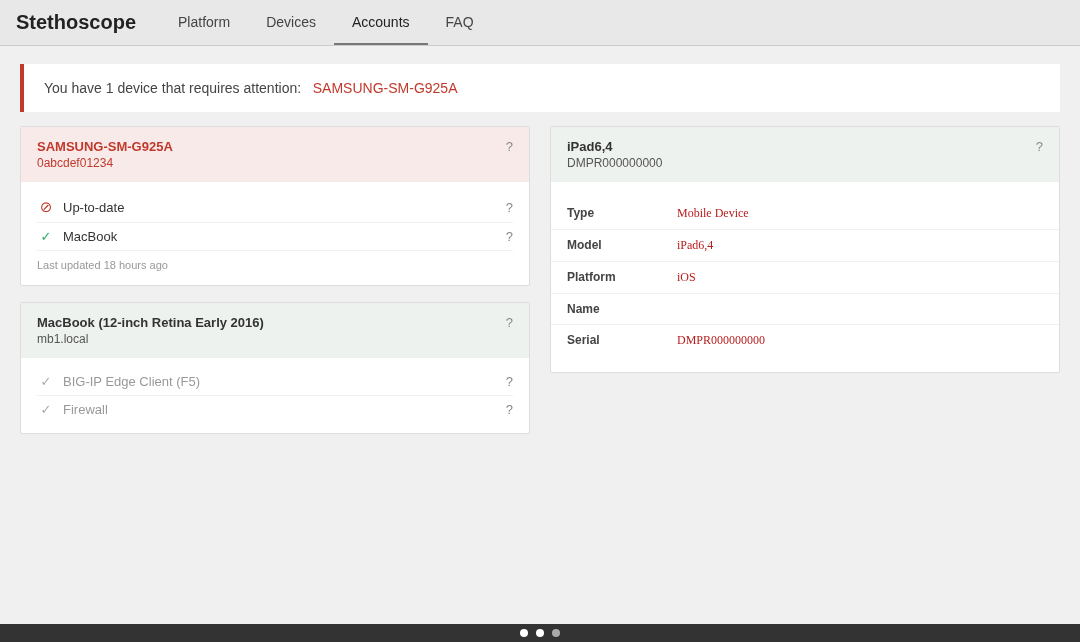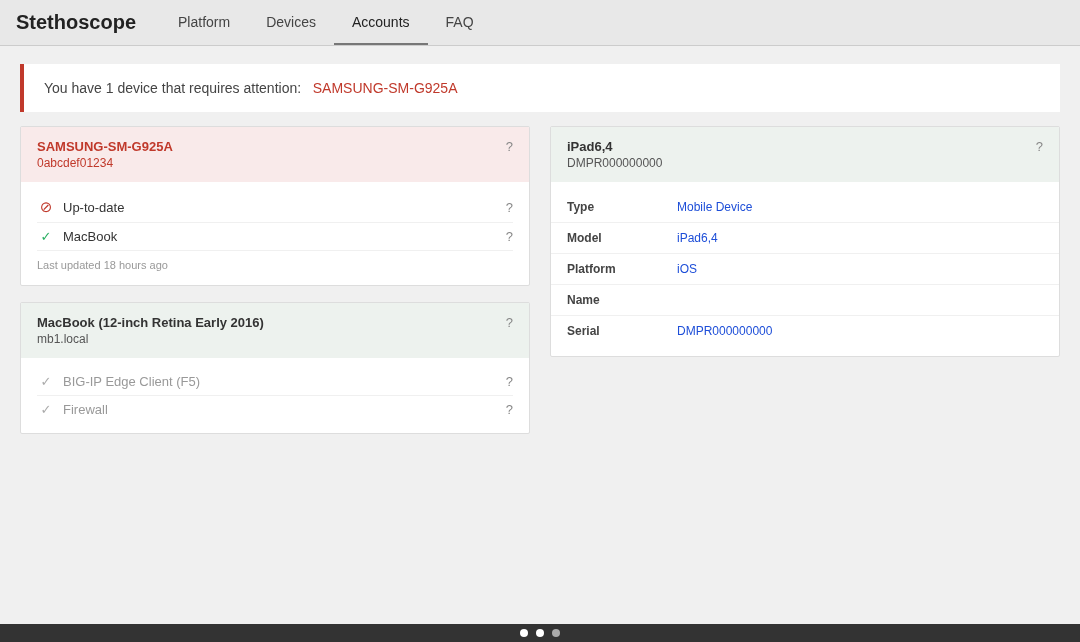--- a/index.html
+++ b/index.html
@@ -167,41 +167,42 @@
       overflow: hidden;
     }
     .detail-card-header {
       background: #edf2ee;
       padding: 12px 16px;
       display: flex;
       justify-content: space-between;
       align-items: flex-start;
     }
     .detail-card-body {
-      padding: 10px 0;
+      padding: 16px 0;
     }
     .detail-row {
       display: flex;
       align-items: flex-start;
       padding: 8px 16px;
       border-bottom: 1px solid #f0f0f0;
       font-size: 13px;
     }
     .detail-row:last-of-type {
       border-bottom: none;
     }
     .detail-label {
       font-weight: 600;
       color: #444;
       min-width: 110px;
       font-size: 12px;
     }
     .detail-value {
-      color: #1d4ed8;
+      color: #b91c1c;
       font-size: 12px;
+      font-family: Liberation Serif, serif;
     }
 
     
     .bottom-bar {
       position: fixed;
       bottom: 0;
       left: 0;
       width: 1080px;
       height: 18px;
       background: #333;

